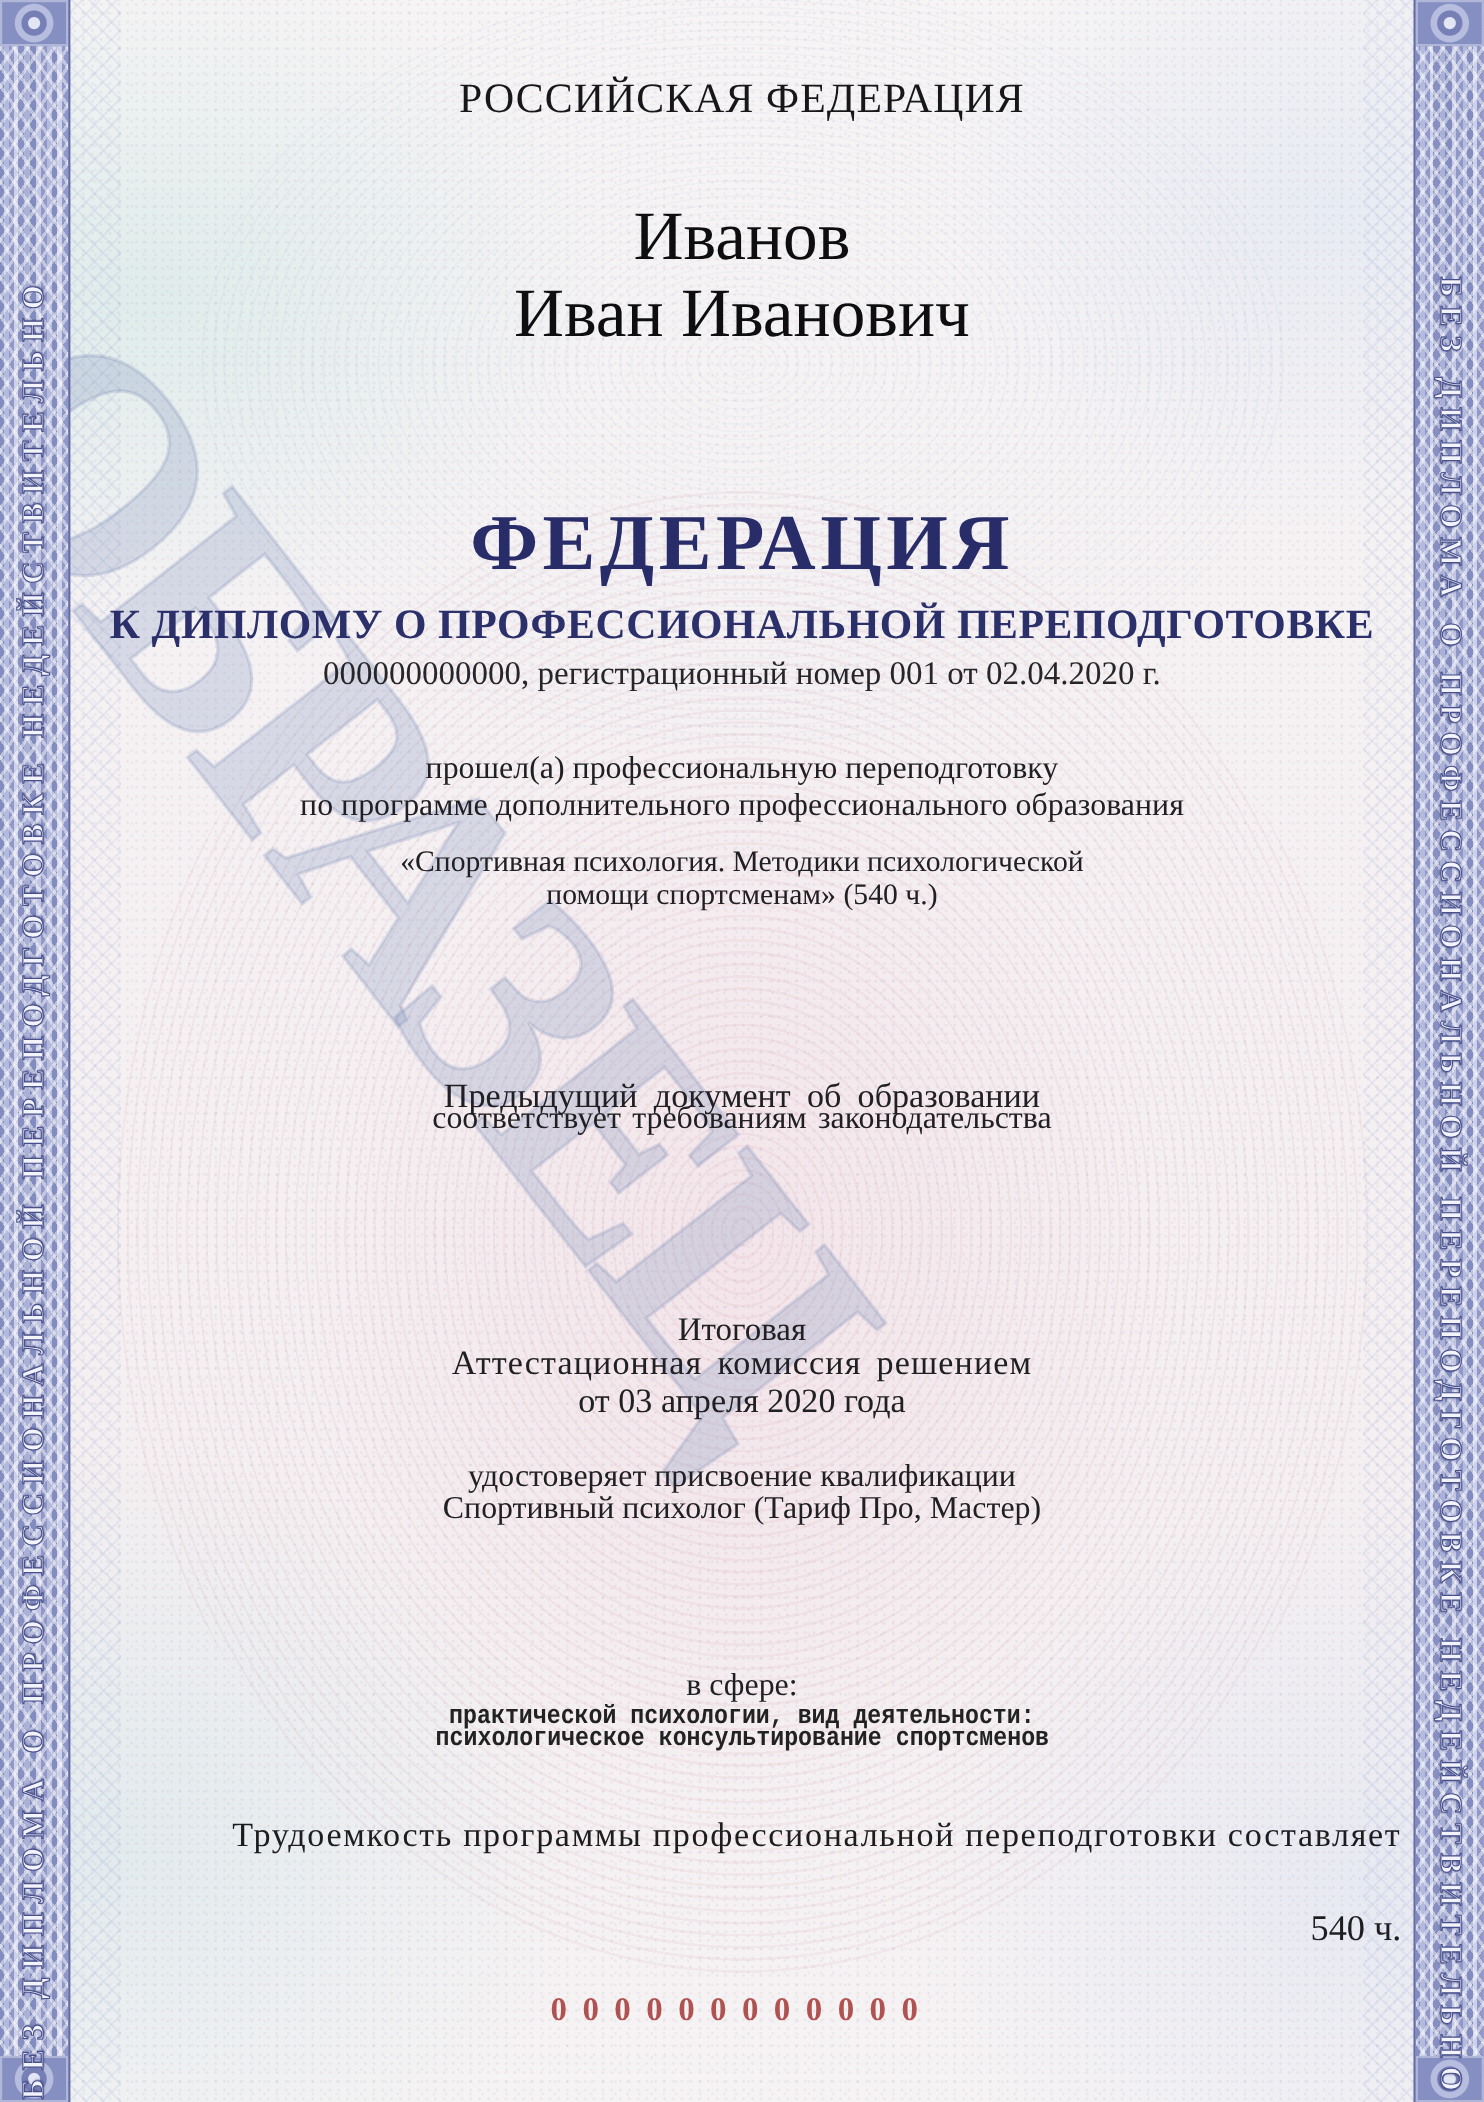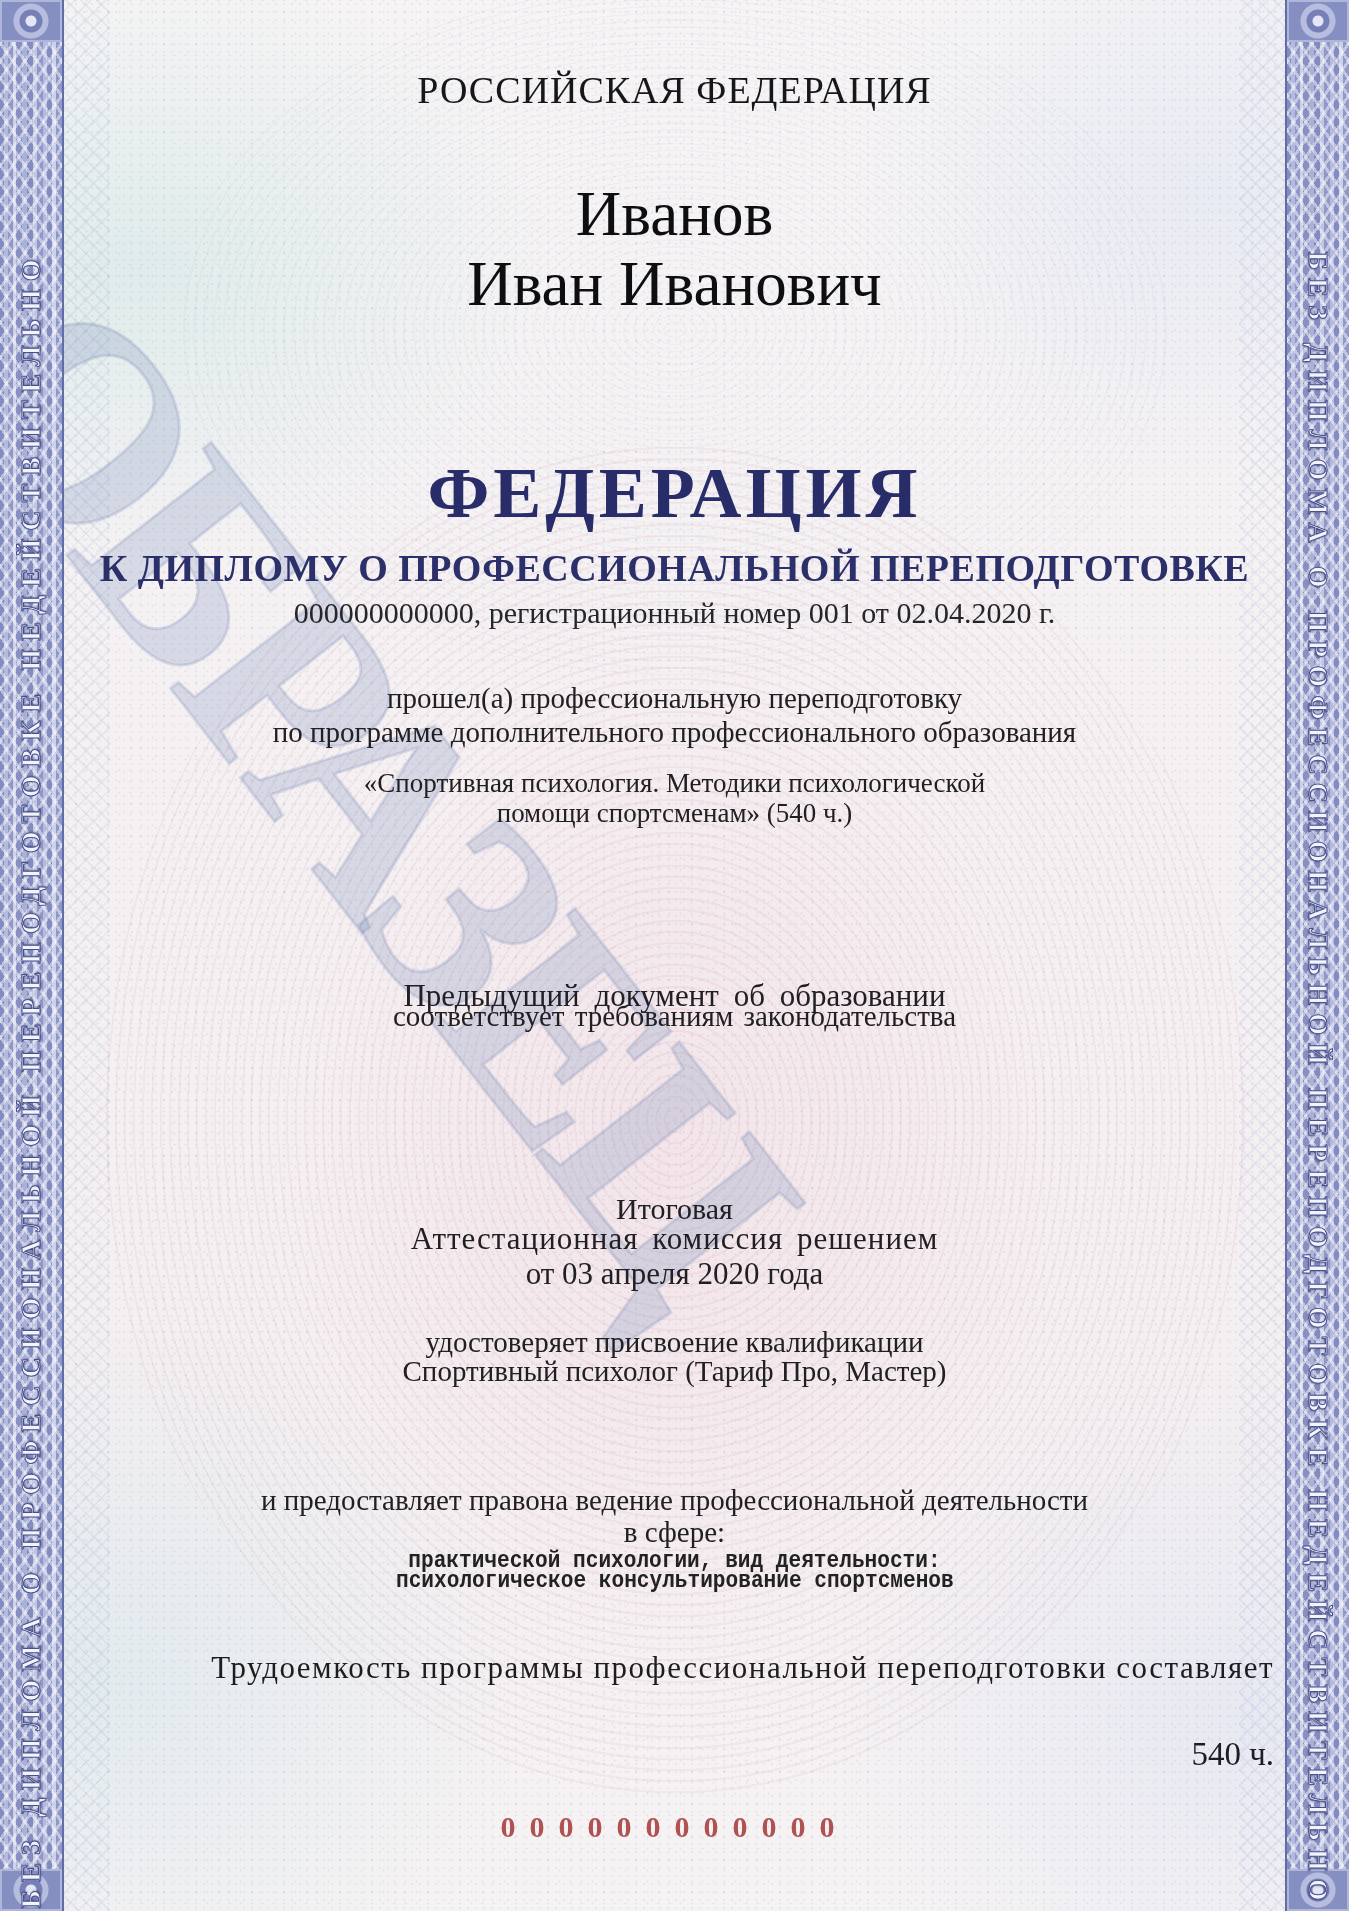--- a/index.html
+++ b/index.html
@@ -150,21 +150,20 @@
   <div class="line body29 prev1">Предыдущий документ об образовании</div>
   <div class="line body29 prev2">соответствует требованиям законодательства</div>
 
   <div class="line body29 com1">Итоговая</div>
   <div class="line body29 com2">Аттестационная комиссия решением</div>
   <div class="line body29 com3">от 03 апреля 2020 года</div>
 
   <div class="line body29 q1">удостоверяет присвоение квалификации</div>
   <div class="line body29 q2">Спортивный психолог (Тариф Про, Мастер)</div>
 
-  <div class="line body29 r1">и предоставляет правона ведение профессиональной деятельности</div>
   <div class="line body29 r2">в сфере:</div>
   <div class="line small-cond r3"><span class="cond-inner">практической психологии, вид деятельности:</span></div>
   <div class="line small-cond r4"><span class="cond-inner">психологическое консультирование спортсменов</span></div>
 
   <div class="line work">Трудоемкость программы профессиональной переподготовки составляет</div>
   <div class="line hours">540 ч.</div>
 
   <div class="line serial">000000000000</div>
 
 </div>

